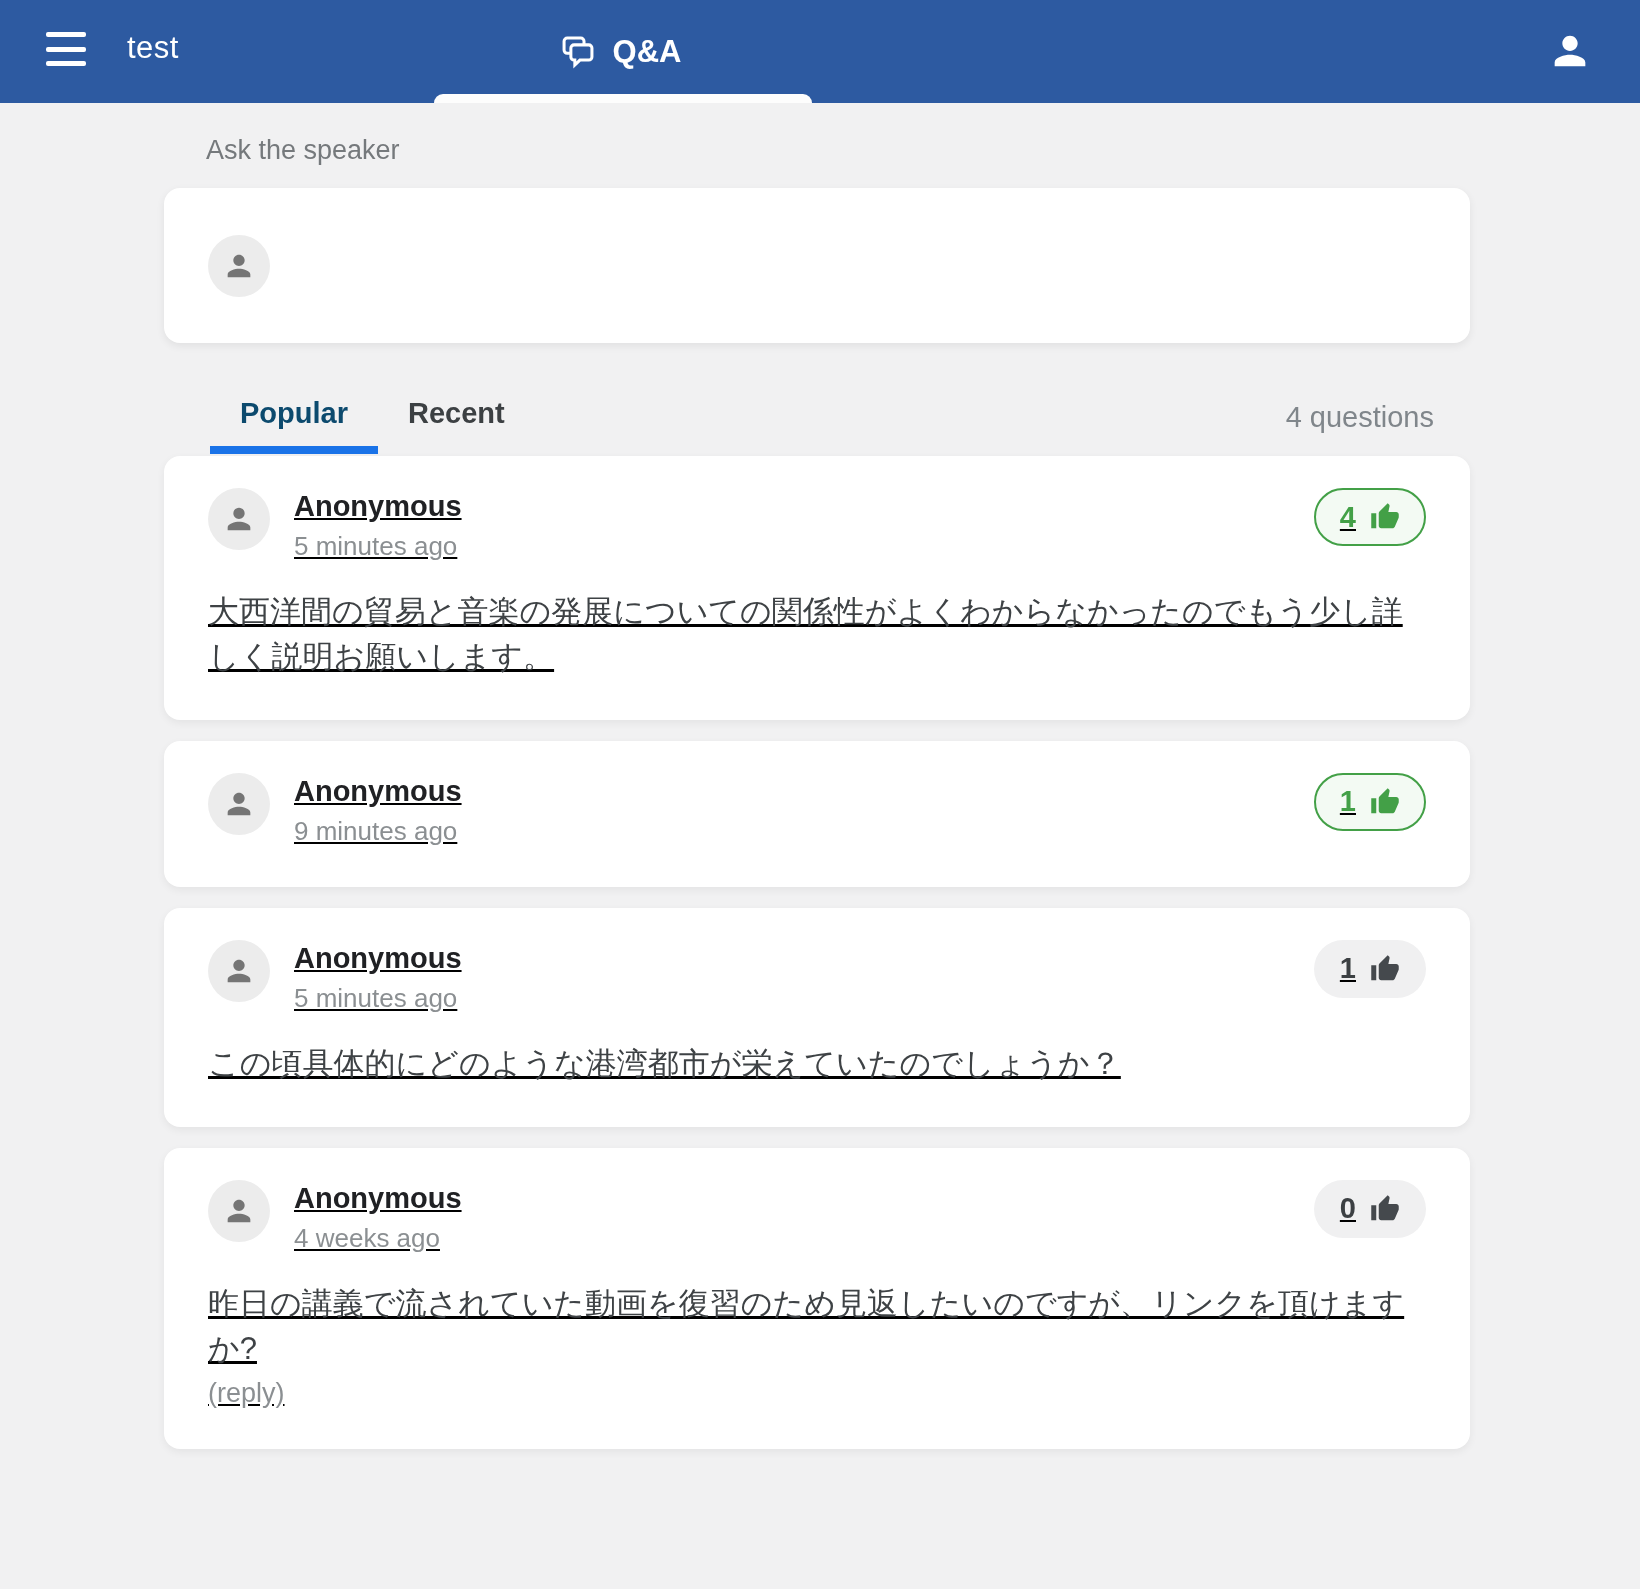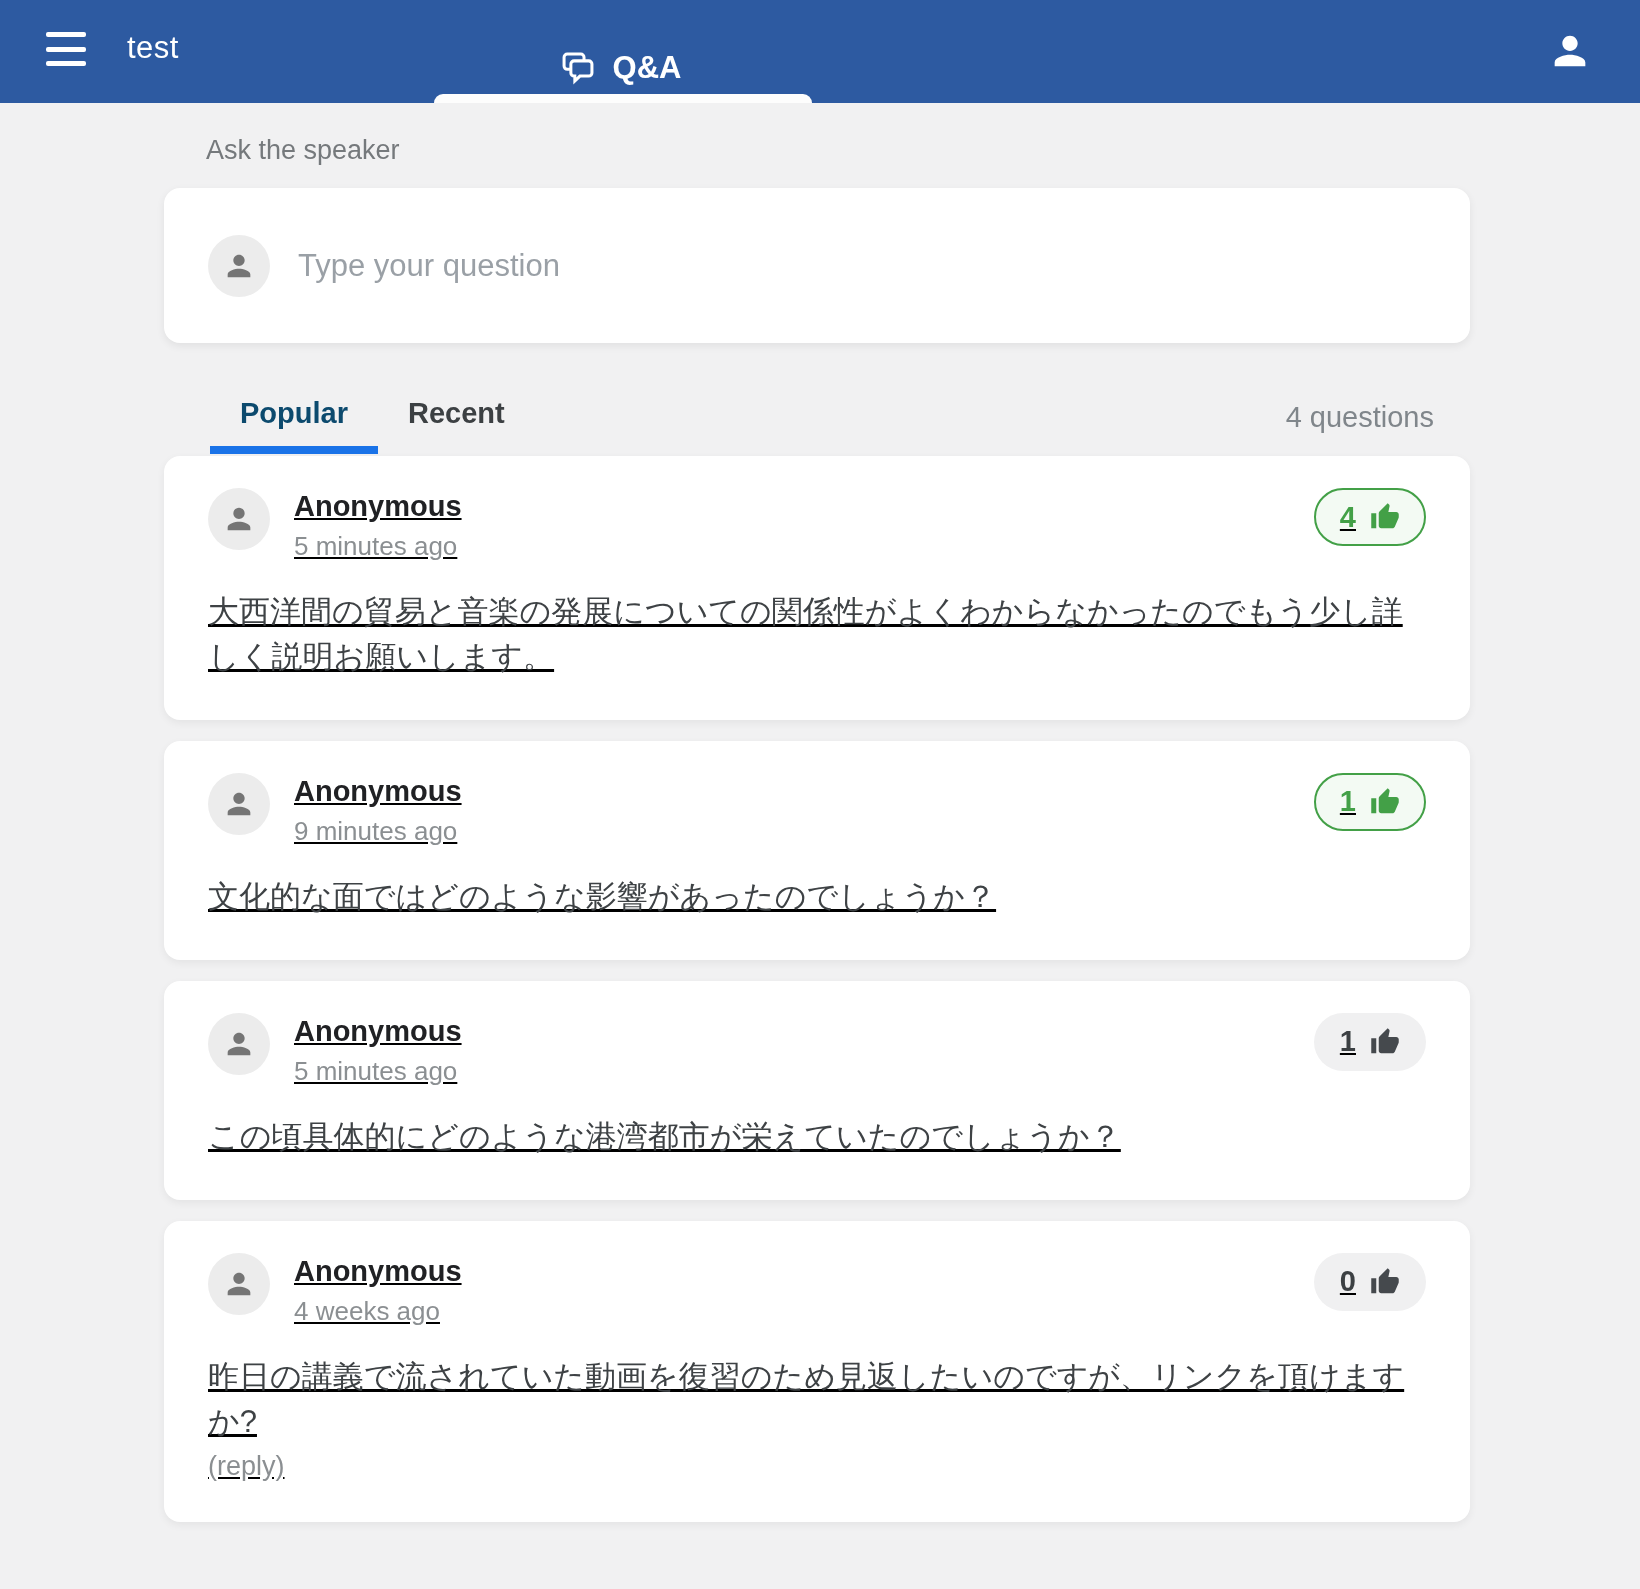--- a/index.html
+++ b/index.html
@@ -3,21 +3,21 @@
 <meta charset="utf-8">
 <style>
   * { margin:0; padding:0; box-sizing:border-box; }
   html,body { width:1640px; height:1589px; background:#f1f1f2; font-family:"Liberation Sans",sans-serif; overflow:hidden; }
 
   
   .header { position:relative; height:103px; background:#2d5aa1; }
   .hamburger { position:absolute; left:46px; top:32px; width:40px; height:34px; display:flex; flex-direction:column; justify-content:space-between; cursor:pointer; background:none; border:none; }
   .hamburger span { display:block; height:5px; border-radius:2px; background:#ffffff; }
   .app-title { position:absolute; left:127px; top:30px; color:#ffffff; font-size:31px; letter-spacing:.5px; }
-  .htab { position:absolute; top:16px; height:103px; display:flex; align-items:center; justify-content:center; gap:16px; color:#ffffff; font-size:31px; font-weight:bold; cursor:pointer; }
+  .htab { position:absolute; top:0; height:103px; display:flex; align-items:center; justify-content:center; gap:16px; color:#ffffff; font-size:31px; font-weight:bold; cursor:pointer; }
   .htab-qa { left:430px; width:380px; }
   .htab-polls { left:810px; width:340px; }
   .htab svg { display:block; }
   .profile-btn { position:absolute; right:44px; top:26px; width:52px; height:52px; border:none; background:none; cursor:pointer; }
   .tab-indicator { position:absolute; left:434px; bottom:0; width:378px; height:9px; background:#fdfdfd; border-radius:10px 10px 0 0; }
 
   
   .content { width:1306px; margin-left:164px; }
   .section-label { margin:32px 0 0 42px; font-size:27px; color:#75797c; }
 
@@ -84,21 +84,20 @@
 <div class="content">
 
   <div class="section-label">Ask the speaker</div>
 
   <div class="compose-card">
     <div class="avatar">
       <svg width="34" height="34" viewBox="0 0 24 24" fill="#757575">
         <path d="M12 12c2.21 0 4-1.79 4-4s-1.79-4-4-4-4 1.79-4 4 1.79 4 4 4zm0 2c-2.67 0-8 1.34-8 4v2h16v-2c0-2.66-5.33-4-8-4z"></path>
       </svg>
     </div>
-    <input class="compose-input" type="text" placeholder="Type your question" style="">
   </div>
 
   <div class="filter-row">
     <div class="filter-tab active">Popular</div>
     <div class="filter-tab">Recent</div>
     <div class="question-count">4 questions</div>
   </div>
 
   <div class="card">
     <div class="card-head">
@@ -132,21 +131,20 @@
         <div class="author">Anonymous</div>
         <div class="time">9 minutes ago</div>
       </div>
       <div class="like-pill liked">
         <span>1</span>
         <svg class="thumb" width="30" height="30" viewBox="0 0 24 24" fill="#43a047">
             <path d="M1 21h4V9H1v12zM23 10c0-1.1-.9-2-2-2h-6.31l.95-4.57.03-.32c0-.41-.17-.79-.44-1.06L14.17 1 7.58 7.59C7.22 7.95 7 8.45 7 9v10c0 1.1.9 2 2 2h9c.83 0 1.54-.5 1.84-1.22l3.02-7.05c.09-.23.14-.47.14-.73v-2z"></path>
           </svg>
       </div>
     </div>
-    <div class="q-text">文化的な面ではどのような影響があったのでしょうか？</div>
   </div>
 
   <div class="card">
     <div class="card-head">
       <div class="avatar">
         <svg width="34" height="34" viewBox="0 0 24 24" fill="#757575">
             <path d="M12 12c2.21 0 4-1.79 4-4s-1.79-4-4-4-4 1.79-4 4 1.79 4 4 4zm0 2c-2.67 0-8 1.34-8 4v2h16v-2c0-2.66-5.33-4-8-4z"></path>
           </svg>
       </div>
       <div class="who">

